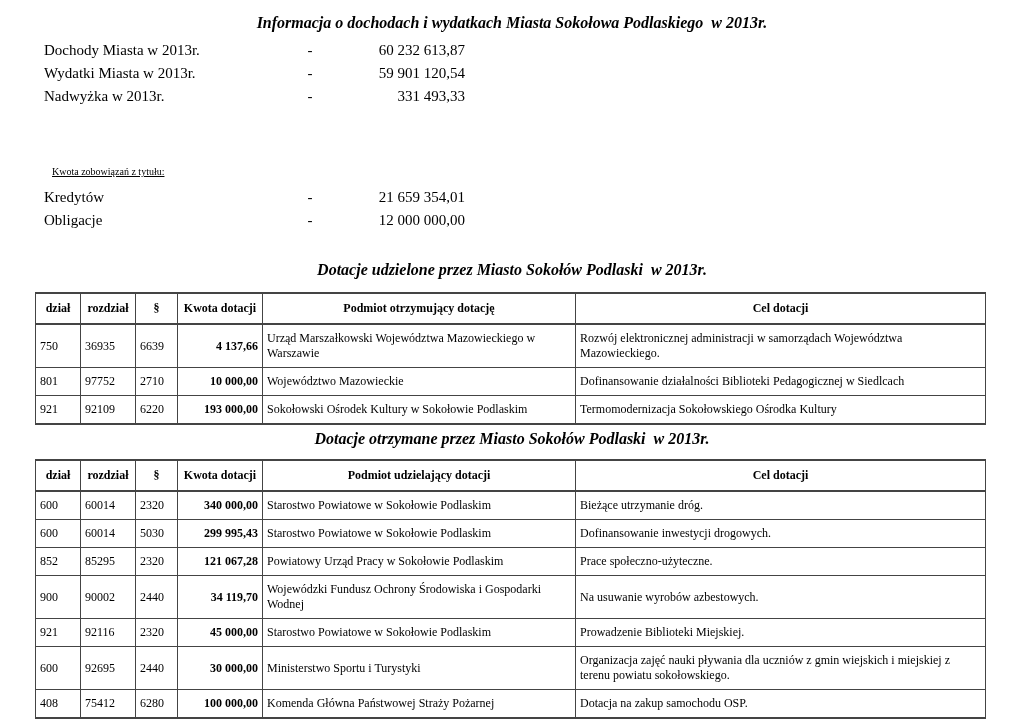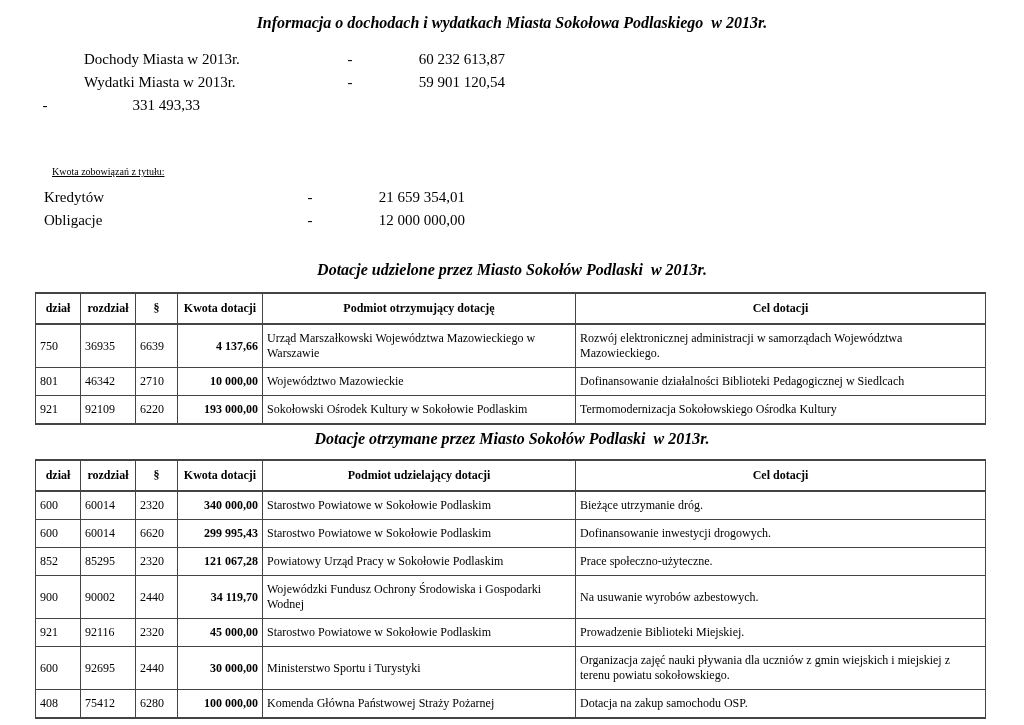--- a/index.html
+++ b/index.html
@@ -58,21 +58,21 @@
     padding: 7px 2px;
     height: 29px;
   }
   table.grants td { padding: 6px 4px; height: 28px; }
   td.c-dzial, td.c-rozdzial, td.c-par { text-align: left; }
   td.c-kwota { text-align: right; font-weight: bold; padding-right: 8px; }
   td.c-podmiot, td.c-cel { text-align: left; padding-left: 8px; padding-right: 8px; }
 
   
   #title-income      { top: 14px; }
-  #income-rows       { top: 51px; padding-left: 40px; }
+  #income-rows       { top: 42px; }
   #title-liabilities { top: 141px; }
   #liabilities-sub   { top: 166px; }
   #liabilities-rows  { top: 189px; }
   #title-granted     { top: 261px; }
   #table-granted     { top: 292px; }
   #title-received    { top: 430px; }
   #table-received    { top: 459px; }
 </style>
 </head>
 <body>
@@ -89,20 +89,21 @@
         <span class="kv-value">60 232 613,87</span>
       </div>
 
       <div class="kv-row">
         <span class="kv-label">Wydatki Miasta w 2013r.</span>
         <span class="kv-dash">-</span>
         <span class="kv-value">59 901 120,54</span>
       </div>
 
       <div class="kv-row">
+        <span class="kv-label">Nadwyżka w 2013r.</span>
         <span class="kv-dash">-</span>
         <span class="kv-value">331 493,33</span>
       </div>
     </div>
 
 
   <div class="subheading" id="liabilities-sub">Kwota zobowiązań z tytułu:</div>
 
   <div class="kv-block" id="liabilities-rows">
 
@@ -146,21 +147,21 @@
           <td class="c-dzial">750</td>
           <td class="c-rozdzial">36935</td>
           <td class="c-par">6639</td>
           <td class="c-kwota">4 137,66</td>
           <td class="c-podmiot">Urząd Marszałkowski Województwa Mazowieckiego w Warszawie</td>
           <td class="c-cel">Rozwój elektronicznej administracji w samorządach Województwa Mazowieckiego.</td>
         </tr>
 
         <tr>
           <td class="c-dzial">801</td>
-          <td class="c-rozdzial">46342</td>
+          <td class="c-rozdzial">97752</td>
           <td class="c-par">2710</td>
           <td class="c-kwota">10 000,00</td>
           <td class="c-podmiot">Województwo Mazowieckie</td>
           <td class="c-cel">Dofinansowanie działalności Biblioteki Pedagogicznej w Siedlcach</td>
         </tr>
 
         <tr>
           <td class="c-dzial">921</td>
           <td class="c-rozdzial">92109</td>
           <td class="c-par">6220</td>
@@ -199,21 +200,21 @@
           <td class="c-rozdzial">60014</td>
           <td class="c-par">2320</td>
           <td class="c-kwota">340 000,00</td>
           <td class="c-podmiot">Starostwo Powiatowe w Sokołowie Podlaskim</td>
           <td class="c-cel">Bieżące utrzymanie dróg.</td>
         </tr>
 
         <tr>
           <td class="c-dzial">600</td>
           <td class="c-rozdzial">60014</td>
-          <td class="c-par">6620</td>
+          <td class="c-par">5030</td>
           <td class="c-kwota">299 995,43</td>
           <td class="c-podmiot">Starostwo Powiatowe w Sokołowie Podlaskim</td>
           <td class="c-cel">Dofinansowanie inwestycji drogowych.</td>
         </tr>
 
         <tr>
           <td class="c-dzial">852</td>
           <td class="c-rozdzial">85295</td>
           <td class="c-par">2320</td>
           <td class="c-kwota">121 067,28</td>

